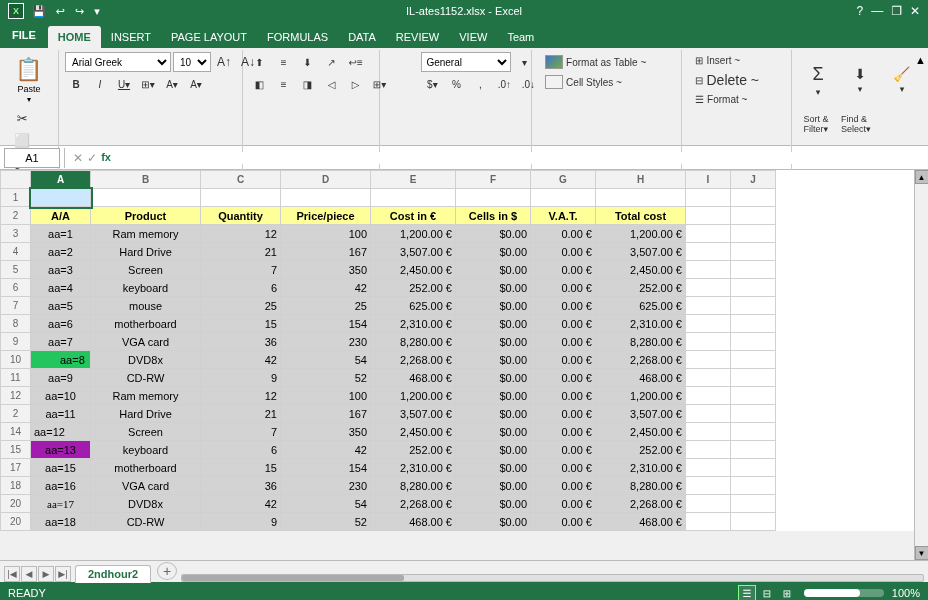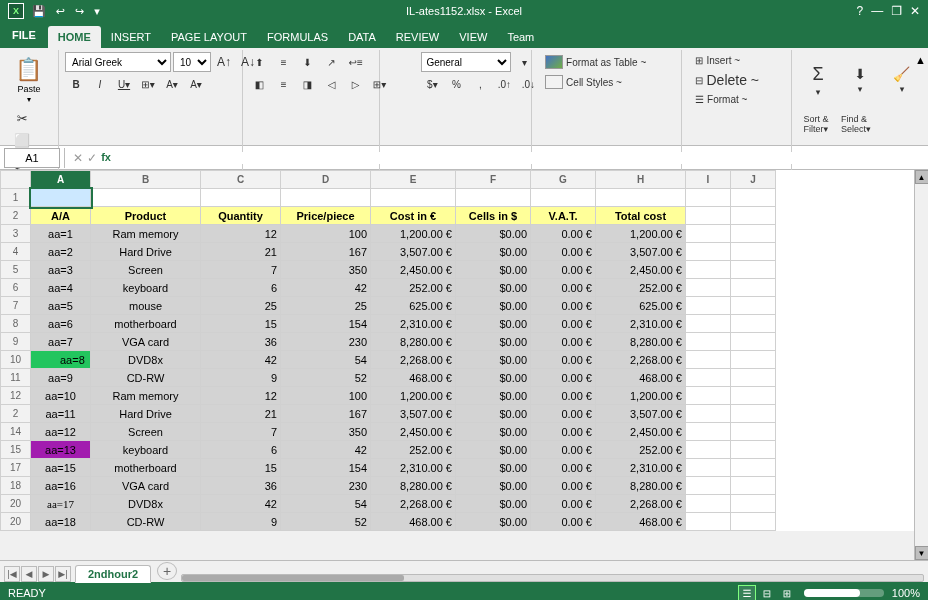--- a/index.html
+++ b/index.html
@@ -458,21 +458,21 @@
               <td style="text-align: right; background: rgb(211, 211, 211);">167</td>
               <td style="text-align: right; background: rgb(211, 211, 211);">3,507.00 €</td>
               <td style="text-align: right; background: rgb(211, 211, 211);">$0.00</td>
               <td style="text-align: right; background: rgb(211, 211, 211);">0.00 €</td>
               <td style="text-align: right; background: rgb(211, 211, 211);">3,507.00 €</td>
               <td></td>
               <td></td>
             </tr>
             <tr>
               <td class="row-header">14</td>
-              <td style="text-align: center; background: rgb(211, 211, 211);">aa=12</td>
+              <td style="background: rgb(211, 211, 211);">aa=12</td>
               <td style="text-align: center; background: rgb(211, 211, 211);">Screen</td>
               <td style="text-align: right; background: rgb(211, 211, 211);">7</td>
               <td style="text-align: right; background: rgb(211, 211, 211);">350</td>
               <td style="text-align: right; background: rgb(211, 211, 211);">2,450.00 €</td>
               <td style="text-align: right; background: rgb(211, 211, 211);">$0.00</td>
               <td style="text-align: right; background: rgb(211, 211, 211);">0.00 €</td>
               <td style="text-align: right; background: rgb(211, 211, 211);">2,450.00 €</td>
               <td></td>
               <td></td>
             </tr>

